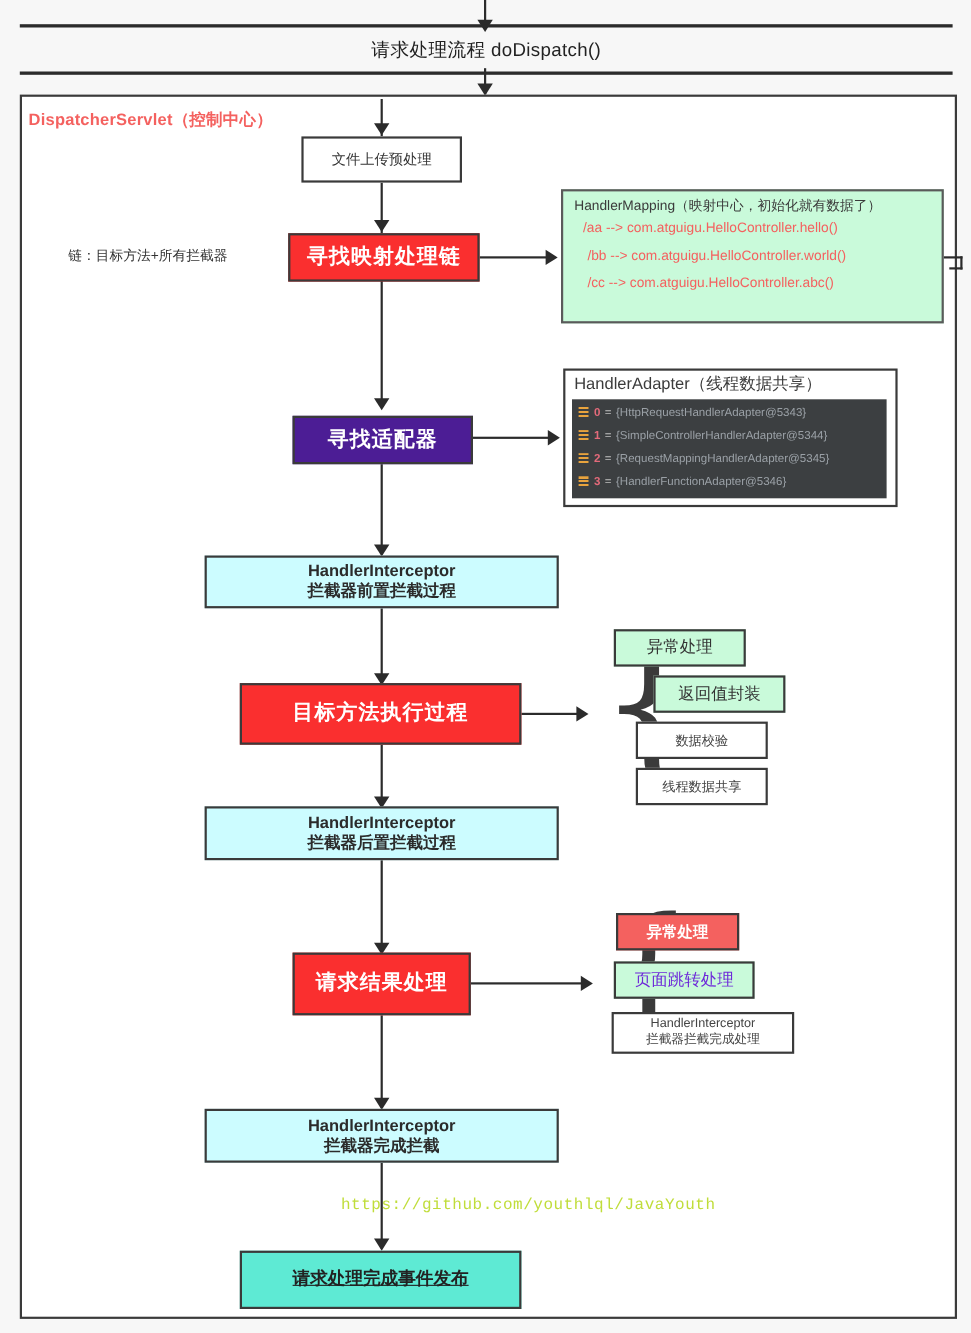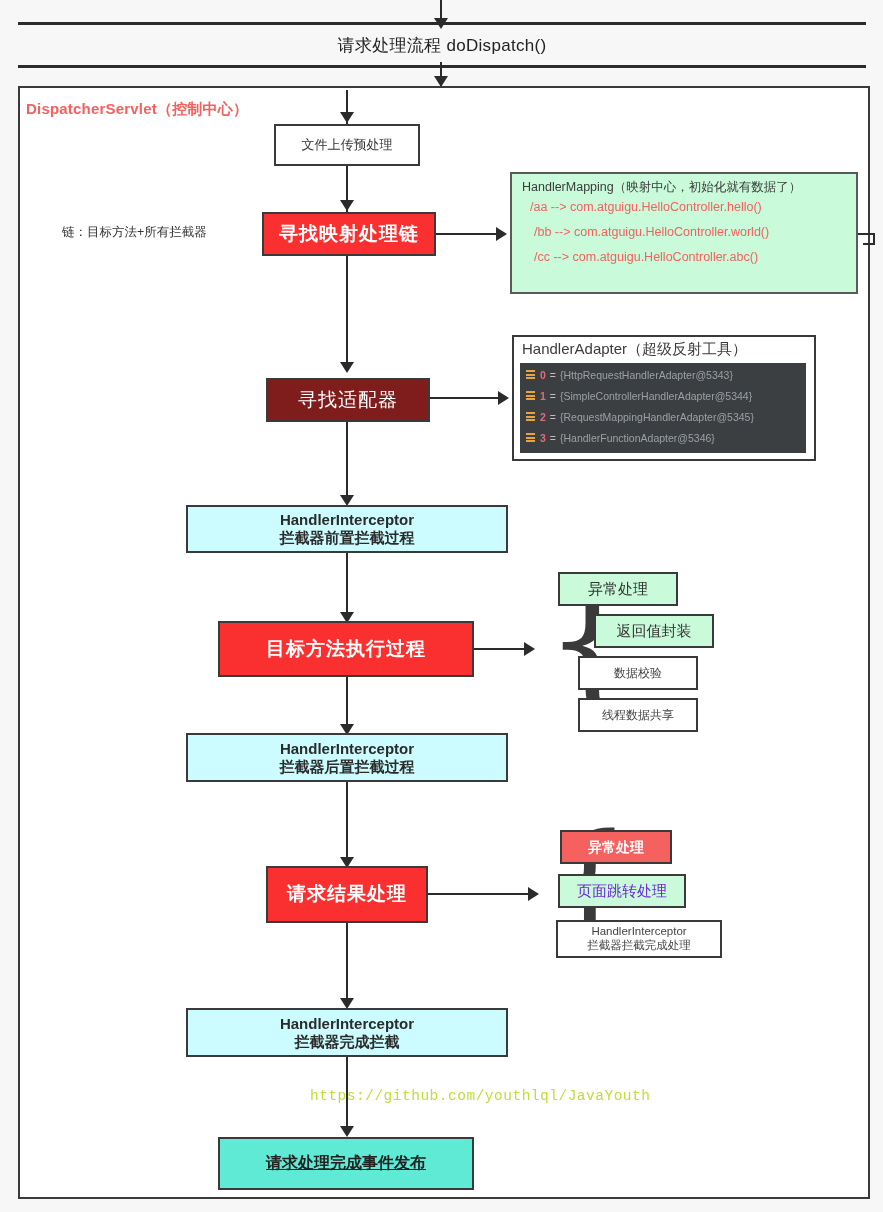--- a/index.html
+++ b/index.html
@@ -35,21 +35,21 @@
   
   #frame{position:absolute;left:18px;top:86px;width:848px;height:1109px;
     border:2px solid #3a3a3a;background:#fff;}
   #frametitle{position:absolute;left:26px;top:100px;
     font-size:15px;font-weight:bold;color:#f4615f;letter-spacing:.2px;}
 
   
   .n-white{background:#ffffff;color:#333;font-size:13px;}
   .n-red{background:#fa2f2f;color:#ffffff;font-size:19px;font-weight:bold;
          letter-spacing:1px;}
-  .n-blue{background:#7f1d1d;color:#ffffff;font-size:19px;font-weight:normal;
+  .n-blue{background:#4c1d95;color:#ffffff;font-size:19px;font-weight:bold;
           letter-spacing:1px;}
   .n-cyan{background:#ccfcff;color:#2b2b2b;font-size:15px;font-weight:bold;}
   .n-mint{background:#c9fada;}
   .n-lav{background:#5eead4;color:#222;font-size:16px;font-weight:bold;text-decoration:underline;}
   .n-salmon{background:#f4615f;color:#fff;font-size:14px;font-weight:bold;}
   .n-sm{font-size:12px;color:#444;margin-left:20px;}
   .two-line{flex-direction:column;}
   .two-line .l1{display:block;}
   .two-line .l2{display:block;}
 
@@ -197,21 +197,21 @@
   </div>
 
   <div id="hm">
     <div class="hmtitle">HandlerMapping（映射中心，初始化就有数据了）</div>
     <div class="row r0">/aa --&gt; com.atguigu.HelloController.hello()</div>
     <div class="row r1">/bb --&gt; com.atguigu.HelloController.world()</div>
     <div class="row r2">/cc --&gt; com.atguigu.HelloController.abc()</div>
   </div>
 
   <div id="ha">
-    <div class="hatitle">HandlerAdapter（超级反射工具）</div>
+    <div class="hatitle">HandlerAdapter（线程数据共享）</div>
     <div class="dark">
       <div class="arow a0">
         <span class="ide-ico"></span>
         <span class="ide-idx">0</span>
         <span class="ide-eq">=</span>
         <span class="ide-val">{HttpRequestHandlerAdapter@5343}</span>
       </div>
       <div class="arow a1">
         <span class="ide-ico"></span>
         <span class="ide-idx">1</span>

